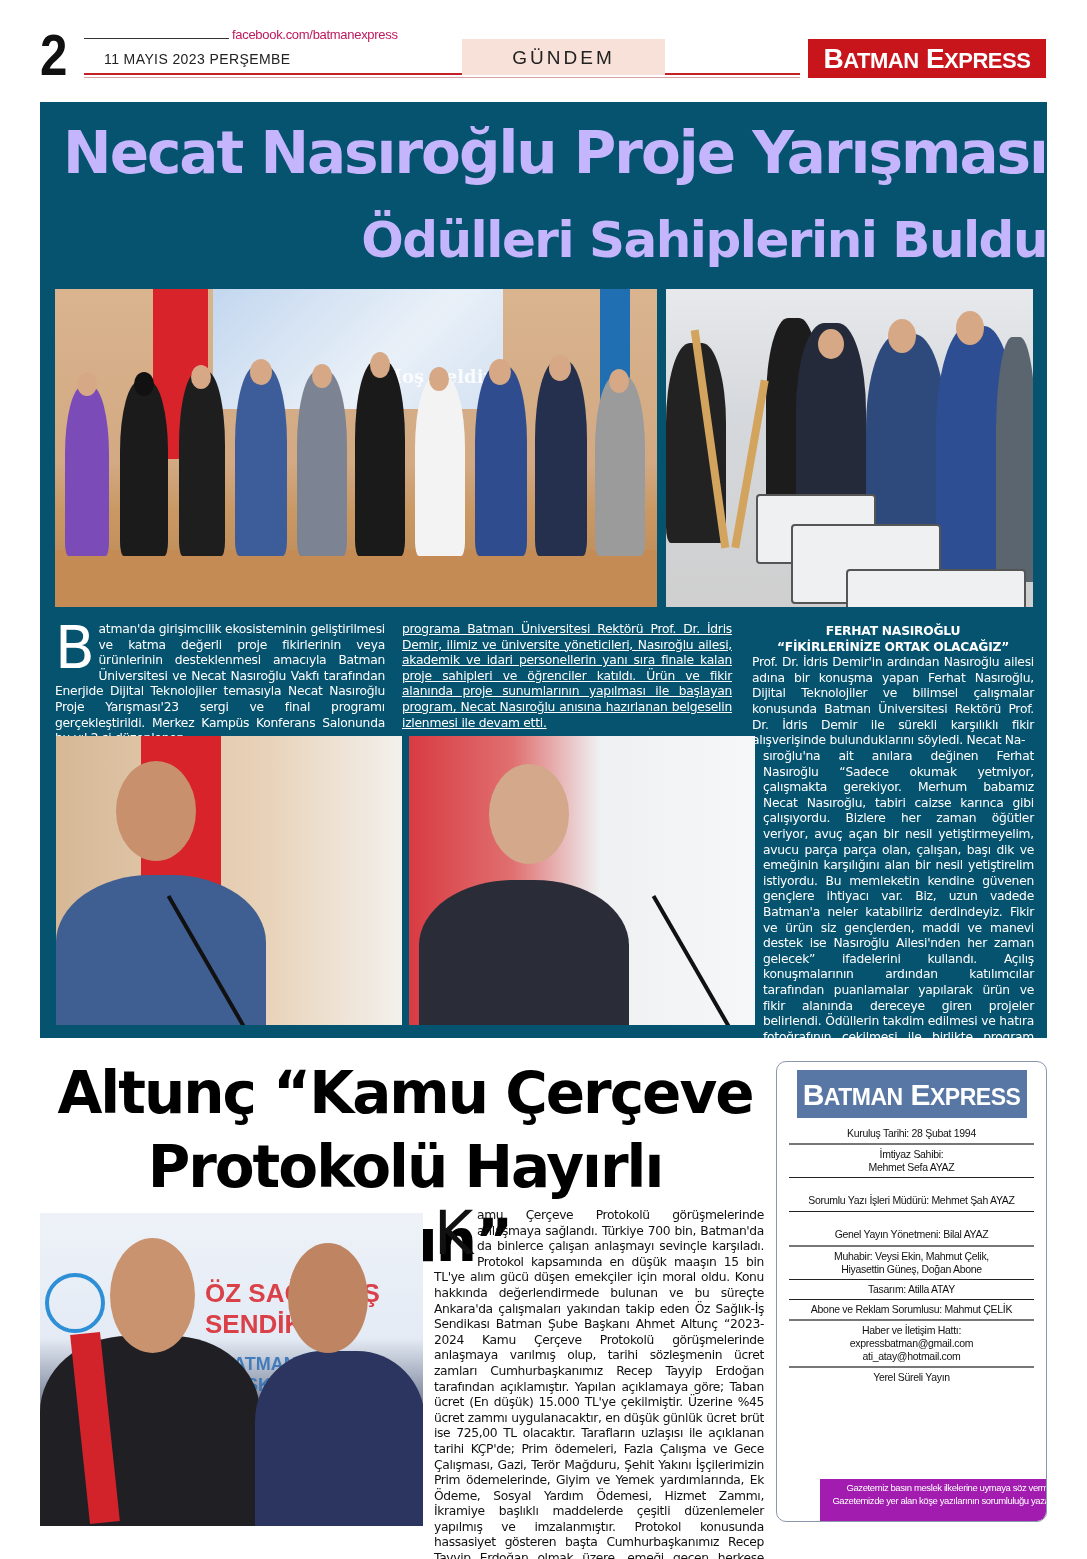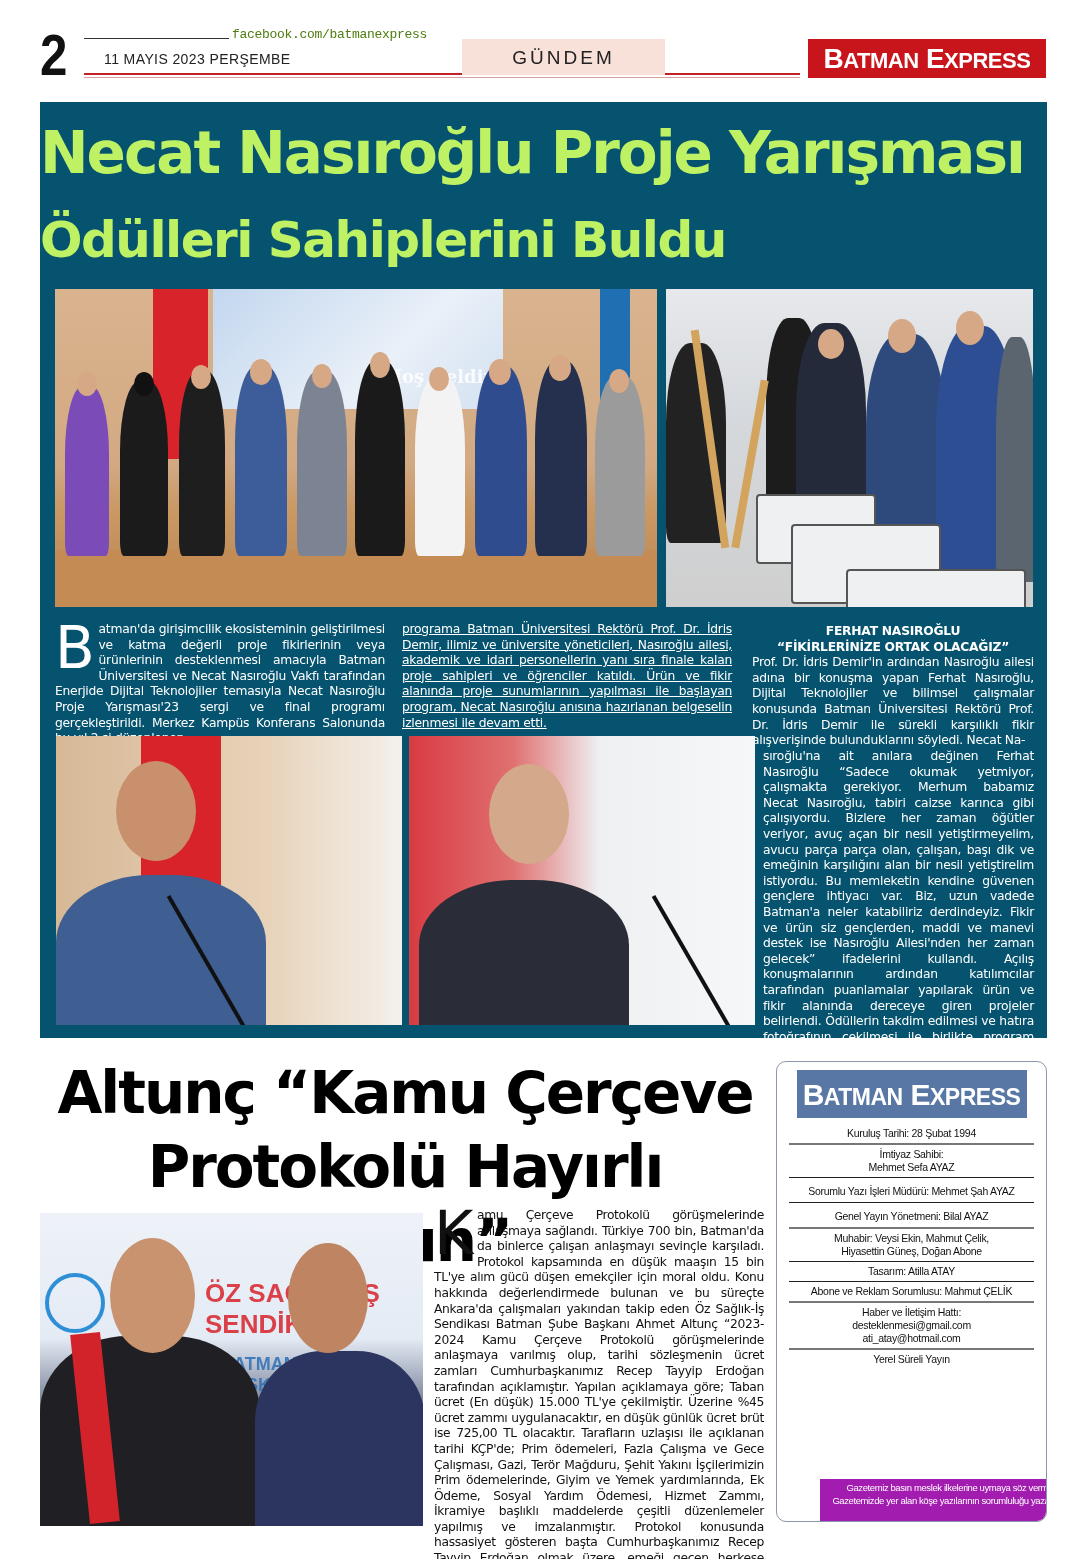--- a/index.html
+++ b/index.html
@@ -2,31 +2,31 @@
 <html><head>
 <meta charset="utf-8">
 <style>
   * { box-sizing: border-box; margin: 0; padding: 0; }
   html, body { width: 1087px; height: 1559px; background: #ffffff; overflow: hidden; }
   body { position: relative; font-family: "Liberation Sans", sans-serif; color: #111; }
 
   
   .hdr-pagenum { position: absolute; left: 40px; top: 26px; font-family: "Liberation Sans", sans-serif; font-weight: 700; font-size: 58px; line-height: 58px; color: #111; transform: scaleX(0.85); transform-origin: left top; }
   .hdr-fb-line { position: absolute; left: 84px; top: 38px; width: 145px; height: 1px; background: #333; }
-  .hdr-fb { position: absolute; left: 232px; top: 27px; font-size: 13px; color: #4d7c0f; letter-spacing: -0.3px; font-family: Liberation Mono, monospace; }
+  .hdr-fb { position: absolute; left: 232px; top: 27px; font-size: 13px; color: #be185d; letter-spacing: -0.3px; }
   .hdr-date { position: absolute; left: 104px; top: 51px; font-size: 14px; color: #222; letter-spacing: 0.4px; }
   .hdr-rule { position: absolute; left: 84px; top: 73px; width: 716px; height: 2px; background: #c42026; }
   .hdr-rule2 { position: absolute; left: 84px; top: 77px; width: 716px; height: 1px; background: #d8a0a0; }
   .hdr-section { position: absolute; left: 462px; top: 39px; width: 203px; height: 36px; background: #f7e1d9; text-align: center; font-size: 19px; letter-spacing: 3px; line-height: 38px; color: #222; }
   .hdr-logo { position: absolute; left: 808px; top: 39px; width: 238px; height: 39px; background: #c8151c; color: #fff; font-weight: 700; font-size: 28px; line-height: 40px; text-align: center; letter-spacing: -0.5px; font-family: "Liberation Sans", sans-serif; }
   .hdr-logo .sm { font-size: 22px; }
 
   
   .top-panel { position: absolute; left: 40px; top: 102px; width: 1007px; height: 936px; background: #05536f; }
-  .top-title { position: absolute; left: 0; width: 1007px; text-align: left; color: #bef264; font-weight: 700; font-family: "DejaVu Sans", sans-serif; letter-spacing: -2px; }
+  .top-title { position: absolute; left: 0; width: 1007px; text-align: right; color: #c4b5fd; font-weight: 700; font-family: "DejaVu Sans", sans-serif; letter-spacing: -2px; }
   .top-title.l1 { top: 14px; font-size: 58px; line-height: 74px; }
   .top-title.l2 { top: 92px; font-size: 50px; line-height: 92px; letter-spacing: -1.5px; }
 
   .photo { position: absolute; overflow: hidden; }
   .ph-awards { left: 15px; top: 187px; width: 602px; height: 318px; background: linear-gradient(180deg,#d9b48e 0%, #d2a983 55%, #c99863 70%, #b88552 100%); }
   .ph-expo { left: 626px; top: 187px; width: 367px; height: 318px; background: linear-gradient(180deg,#e7e9ec 0%, #d5d8dc 40%, #cfcfcf 100%); }
   .ph-speaker1 { left: 16px; top: 634px; width: 346px; height: 289px; background: linear-gradient(90deg,#d6b896 0%, #e8d2b8 60%, #f3f0ec 100%); }
   .ph-speaker2 { left: 369px; top: 634px; width: 346px; height: 289px; background: linear-gradient(90deg,#d83b42 0%, #e07070 30%, #eef0f2 55%, #f6f7f8 100%); }
 
   .body-col { position: absolute; color: #fff; font-size: 12.3px; line-height: 15.6px; text-align: justify; font-family: "DejaVu Sans", sans-serif; letter-spacing: -0.25px; }
@@ -45,21 +45,21 @@
   .bot-body { position: absolute; left: 434px; top: 1208px; width: 330px; color: #111; font-size: 12.3px; line-height: 15.6px; text-align: justify; font-family: "DejaVu Sans", sans-serif; letter-spacing: -0.35px; }
   .bot-body .dropcap { font-size: 60px; line-height: 50px; color: #111; margin-top: 0; }
 
   
   .mast { position: absolute; left: 776px; top: 1061px; width: 271px; height: 461px; border: 1.5px solid #8b97ad; border-radius: 10px; background: #fff; overflow: hidden; }
   .mast-logo { margin: 8px auto 6px; width: 230px; height: 48px; background: #5877a4; color: #fff; font-weight: 700; font-size: 30px; line-height: 50px; text-align: center; letter-spacing: -0.5px; }
   .mast-logo .sm { font-size: 23px; }
   .mast-row { text-align: center; font-size: 10.5px; line-height: 13px; color: #111; padding: 3px 4px; margin: 0 12px; letter-spacing: -0.3px; }
   .mast-row.b { border-top: 1px solid #222; }
   .mast-row.g { border-top: 2px solid #777; }
-  .mast-row.gap { padding-top: 7px; padding-bottom: 4px; }
+  .mast-row.gap { padding-top: 16px; padding-bottom: 4px; }
   .mast-footer { position: absolute; left: 0; bottom: 0; width: 100%; height: 42px; background: #a21caf; color: #fff; font-size: 9.5px; line-height: 13px; text-align: center; padding-top: 2px; letter-spacing: -0.4px; margin-left: 43px; }
 
   
   .person { position: absolute; bottom: 16%; border-radius: 40% 40% 8% 8%; }
   .head { position: absolute; border-radius: 50%; background: #d6a886; }
   .flag { position: absolute; background: #d8232a; }
   .banner-text { position: absolute; color: #fff; font-family: "DejaVu Serif", serif; font-weight: 700; opacity: 0.85; margin-top: 29px; }
   .screen { position: absolute; background: linear-gradient(135deg,#c3d7ef 0%, #e9f0f8 60%, #d3e1f1 100%); }
   .floor { position: absolute; left: 0; bottom: 0; width: 100%; height: 18%; background: #c48b55; }
   .box { position: absolute; background: #eef0f2; border: 2px solid #555; border-radius: 4px; }
@@ -193,21 +193,21 @@
   <div class="mast-row b gap">Sorumlu Yazı İşleri Müdürü: Mehmet Şah AYAZ</div>
   <div class="mast-row b gap">Genel Yayın Yönetmeni: Bilal AYAZ</div>
   <div class="mast-row g">
     <div>Muhabir: Veysi Ekin, Mahmut Çelik,</div>
     <div>Hiyasettin Güneş, Doğan Abone</div>
   </div>
   <div class="mast-row b">Tasarım: Atilla ATAY</div>
   <div class="mast-row b">Abone ve Reklam Sorumlusu: Mahmut ÇELİK</div>
   <div class="mast-row g">
     <div>Haber ve İletişim Hattı:</div>
-    <div>desteklenmesi@gmail.com</div>
+    <div>expressbatman@gmail.com</div>
     <div>ati_atay@hotmail.com</div>
   </div>
   <div class="mast-row g">Yerel Süreli Yayın</div>
   <div class="mast-footer">
     <div>Gazetemiz basın meslek ilkelerine uymaya söz vermiştir.</div>
     <div>Gazetemizde yer alan köşe yazılarının sorumluluğu yazara aittir.</div>
   </div>
 </div>
 
 </body></html>

